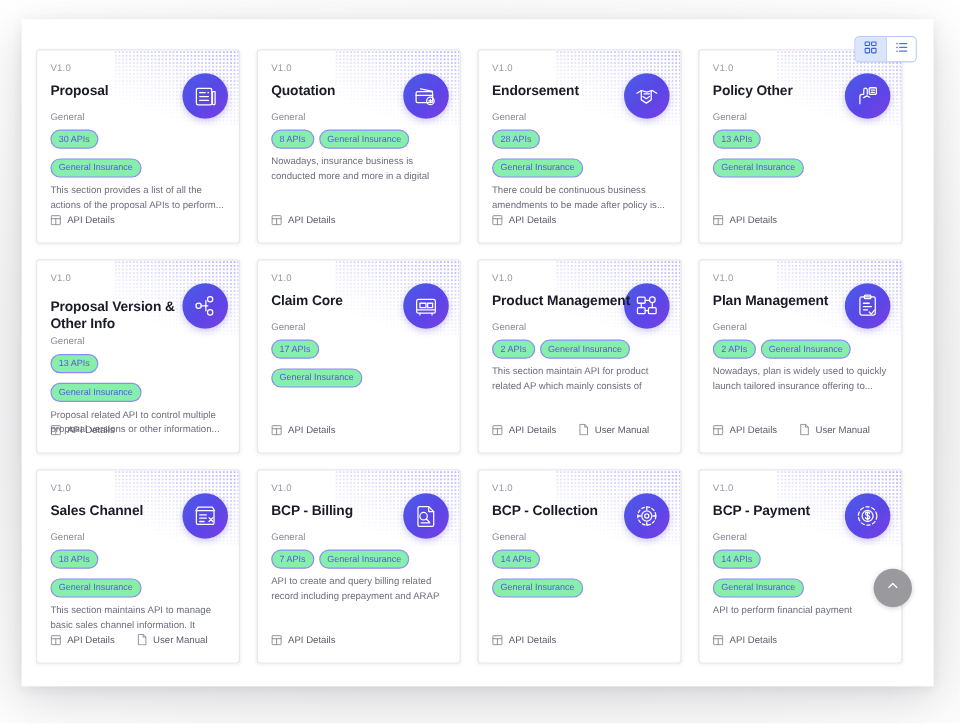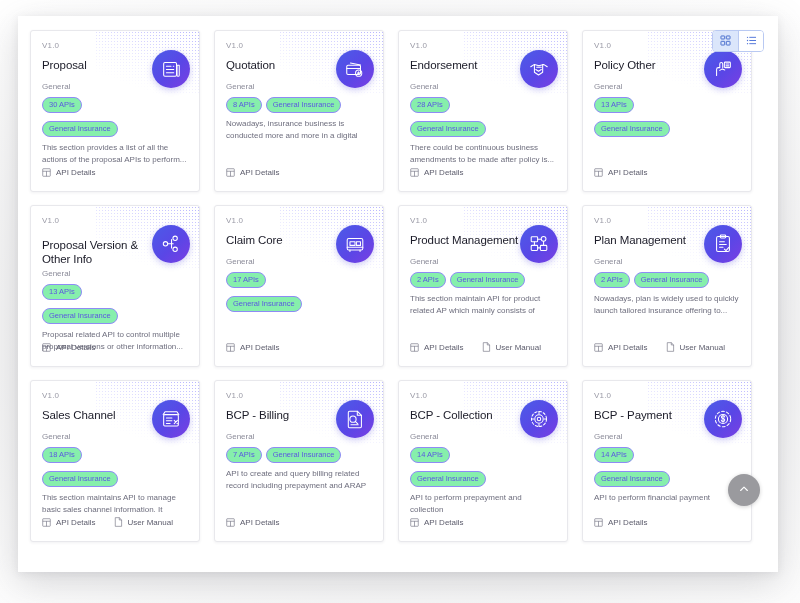--- a/index.html
+++ b/index.html
@@ -33,21 +33,21 @@
     width: 760px;
     height: 556px;
     background: #ffffff;
     box-shadow: 0 10px 34px rgba(90,90,100,0.22), 0 2px 8px rgba(90,90,100,0.10);
     overflow: hidden;
   }
 
   .grid {
     position: absolute;
     left: 12px;
-    top: 14px;
+    top: 25px;
     width: 736px;
     display: grid;
     grid-template-columns: repeat(4, 170px);
     column-gap: 14px;
     row-gap: 13px;
   }
 
   
   .card {
     position: relative;
@@ -82,21 +82,21 @@
     font-size: 8px;
     color: #9a9aa6;
     letter-spacing: 0.2px;
     line-height: 11px;
     margin-bottom: 7px;
   }
 
   .card-title {
     position: relative;
     font-size: 11.5px;
-    font-weight: normal;
+    font-weight: bold;
     color: #1b1b28;
     line-height: 14px;
     letter-spacing: -0.1px;
     max-width: 118px;
     margin-bottom: 9px;
   }
   .card.two-line-title .card-title { margin-bottom: 2px; margin-top: 12px; }
 
   .card-category {
     position: relative;
@@ -572,21 +572,20 @@
           </svg>
         </div>
         <div class="card-version">V1.0</div>
         <div class="card-title">BCP - Collection</div>
         <div class="card-category">General</div>
         <div class="chip-row">
           <span class="chip">14 APIs</span>
           <span style="flex-basis:100%;height:0"></span>
           <span class="chip">General Insurance</span>
         </div>
-        <div class="card-desc">API to perform prepayment and collection</div>
         <div class="card-actions">
           <div class="action">
             <span>
               <svg width="9" height="9" viewBox="0 0 16 16" fill="none" stroke="#6b6b7b" stroke-width="1.1">
                 <rect x="1.3" y="1.3" width="13.4" height="13.4" rx="1"></rect>
                 <line x1="1.3" y1="5.8" x2="14.7" y2="5.8"></line>
                 <line x1="8" y1="5.8" x2="8" y2="14.7"></line>
               </svg>
             </span>
             <span>API Details</span>

